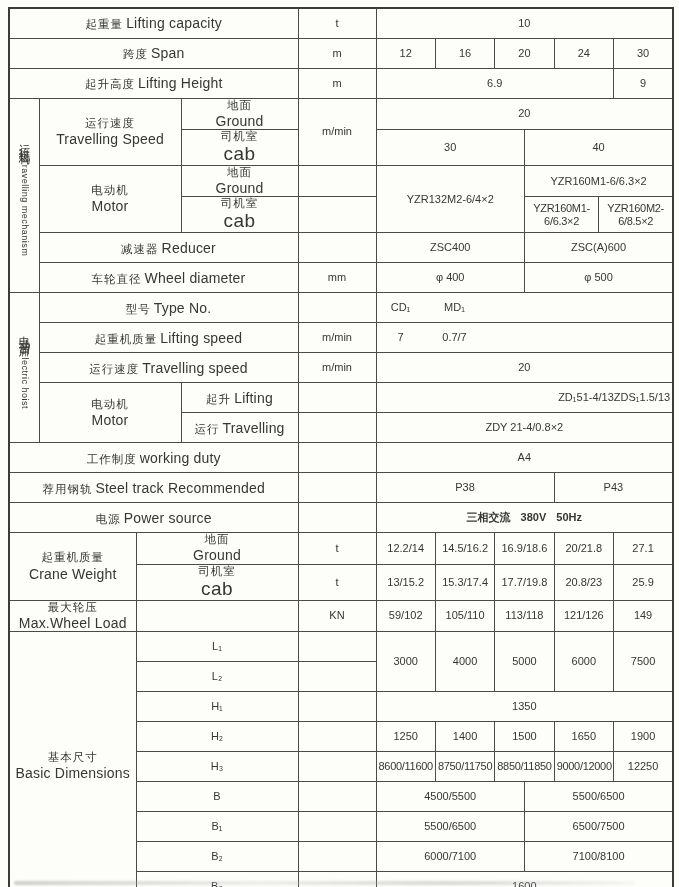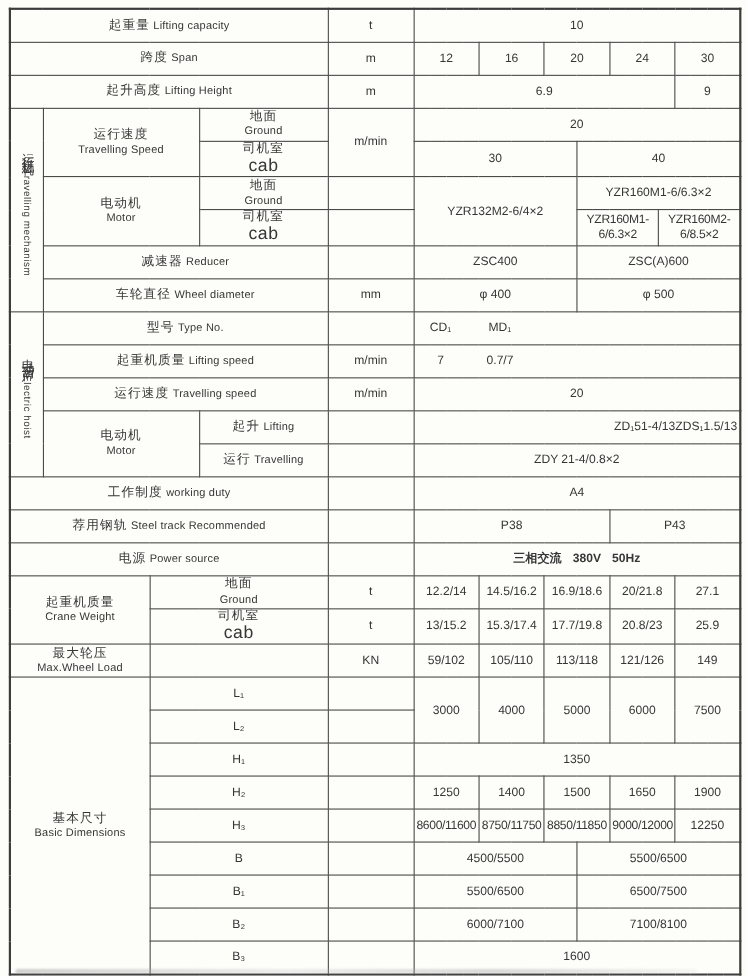--- a/index.html
+++ b/index.html
@@ -18,24 +18,24 @@
   }
   table.spec td{
     border:1px solid #4a4a4a;
     text-align:center;vertical-align:middle;
     padding:0 2px;font-size:11px;line-height:1.15;color:#363636;
     overflow:hidden;
   }
   table.spec{border:2px solid #3c3c3c;}
   tr{height:30px;}
   .zh{font-weight:normal;font-size:11.5px;letter-spacing:1px;}
-  .en{font-size:10px;letter-spacing:.2px;}
+  .en{font-size:14px;letter-spacing:.2px;}
   .stack span{display:block;}
   .stack .en{margin-top:1px;}
-  .cabword{font-size:16px;letter-spacing:.5px;}
+  .cabword{font-size:19px;letter-spacing:.5px;}
   .u{font-size:10.5px;}
   .v{font-size:11px;}
   .tight{font-size:9.3px;letter-spacing:-.3px;padding:0 1px;}
   .grp div{
     writing-mode:vertical-rl;text-orientation:mixed;
     margin:0 auto;line-height:1.05;white-space:nowrap;
   }
   .grp .zh{letter-spacing:3px;font-size:11.5px;}
   .grp .en{margin-inline-start:9px;font-size:9px;letter-spacing:.5px;}
   .pair{display:flex;justify-content:flex-start;gap:10px;}

